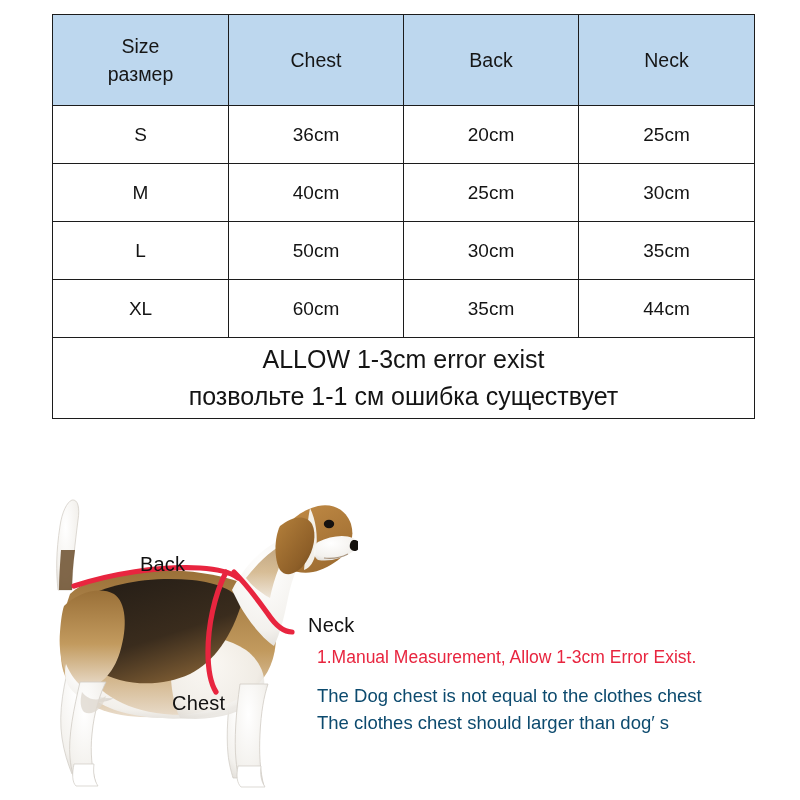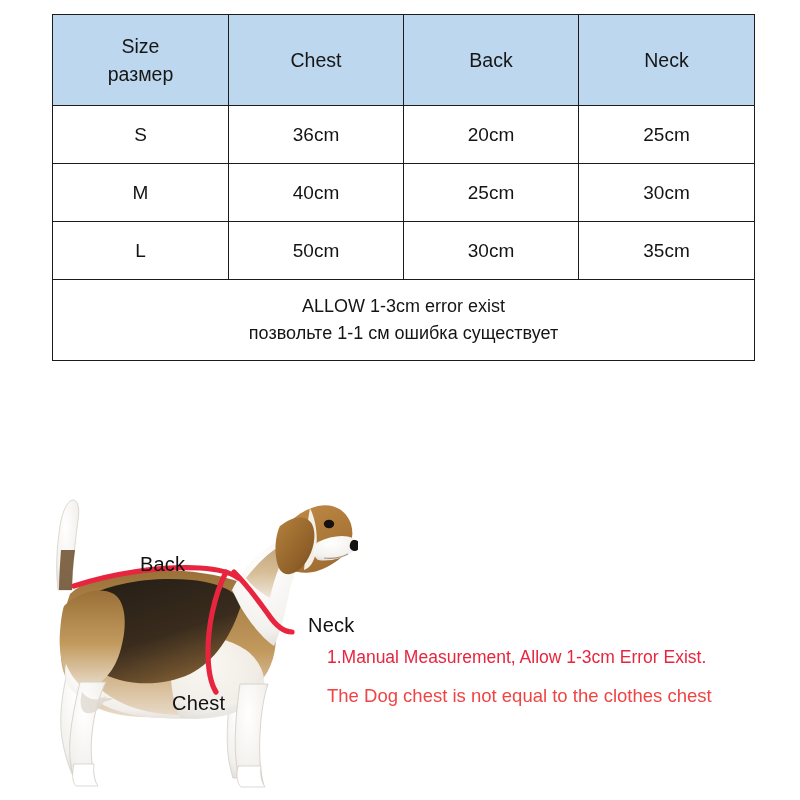--- a/index.html
+++ b/index.html
@@ -49,21 +49,21 @@
 
   tbody td {
     height: 57px;
     font-size: 19px;
     background: #ffffff;
     color: #141414;
   }
 
   tfoot td {
     height: 80px;
-    font-size: 18px;
+    font-size: 25px;
     line-height: 1.5;
     background: #ffffff;
     color: #141414;
   }
   tfoot .note-line { display: block; }
 
   
   #dog-figure {
     position: absolute;
     left: 18px;
@@ -81,33 +81,33 @@
     white-space: nowrap;
     letter-spacing: .2px;
   }
   #label-back  { left: 140px; top: 553px; }
   #label-neck  { left: 308px; top: 614px; }
   #label-chest { left: 172px; top: 692px; }
 
   
   #notes {
     position: absolute;
-    left: 327px;
+    left: 317px;
     top: 648px;
     width: 462px;
   }
   .note-red {
     color: #e8253f;
     font-size: 17.5px;
     line-height: 1.05;
     margin-bottom: 17px;
     white-space: nowrap;
   }
   .note-black {
-    color: #ef4444;
+    color: #0c4a6e;
     font-size: 18.5px;
     line-height: 1.42;
     white-space: nowrap;
   }
   #notes-black-block { margin-top: 6px; }
 </style>
 </head>
 <body>
 
 <table id="size-table">
@@ -146,20 +146,26 @@
       <td>40cm</td>
       <td>25cm</td>
       <td>30cm</td>
     </tr>
     <tr>
       <td>L</td>
       <td>50cm</td>
       <td>30cm</td>
       <td>35cm</td>
     </tr>
+    <tr>
+      <td>XL</td>
+      <td>60cm</td>
+      <td>35cm</td>
+      <td>44cm</td>
+    </tr>
   </tbody>
   <tfoot>
     <tr>
       <td colspan="4">
         <span class="note-line">ALLOW 1-3cm error exist</span>
         <span class="note-line">позвольте 1-1 см ошибка существует</span>
       </td>
     </tr>
   </tfoot>
 </table>
@@ -250,14 +256,15 @@
 </div>
 
 <span class="meas-label" id="label-back">Back</span>
 <span class="meas-label" id="label-neck">Neck</span>
 <span class="meas-label" id="label-chest">Chest</span>
 
 <div id="notes">
   <div class="note-red">1.Manual  Measurement, Allow 1-3cm Error Exist.</div>
   <div id="notes-black-block">
     <div class="note-black">The Dog chest is not equal to the clothes chest</div>
+    <div class="note-black">The clothes chest should larger than dog′ s</div>
   </div>
 </div>
 
 </body></html>

